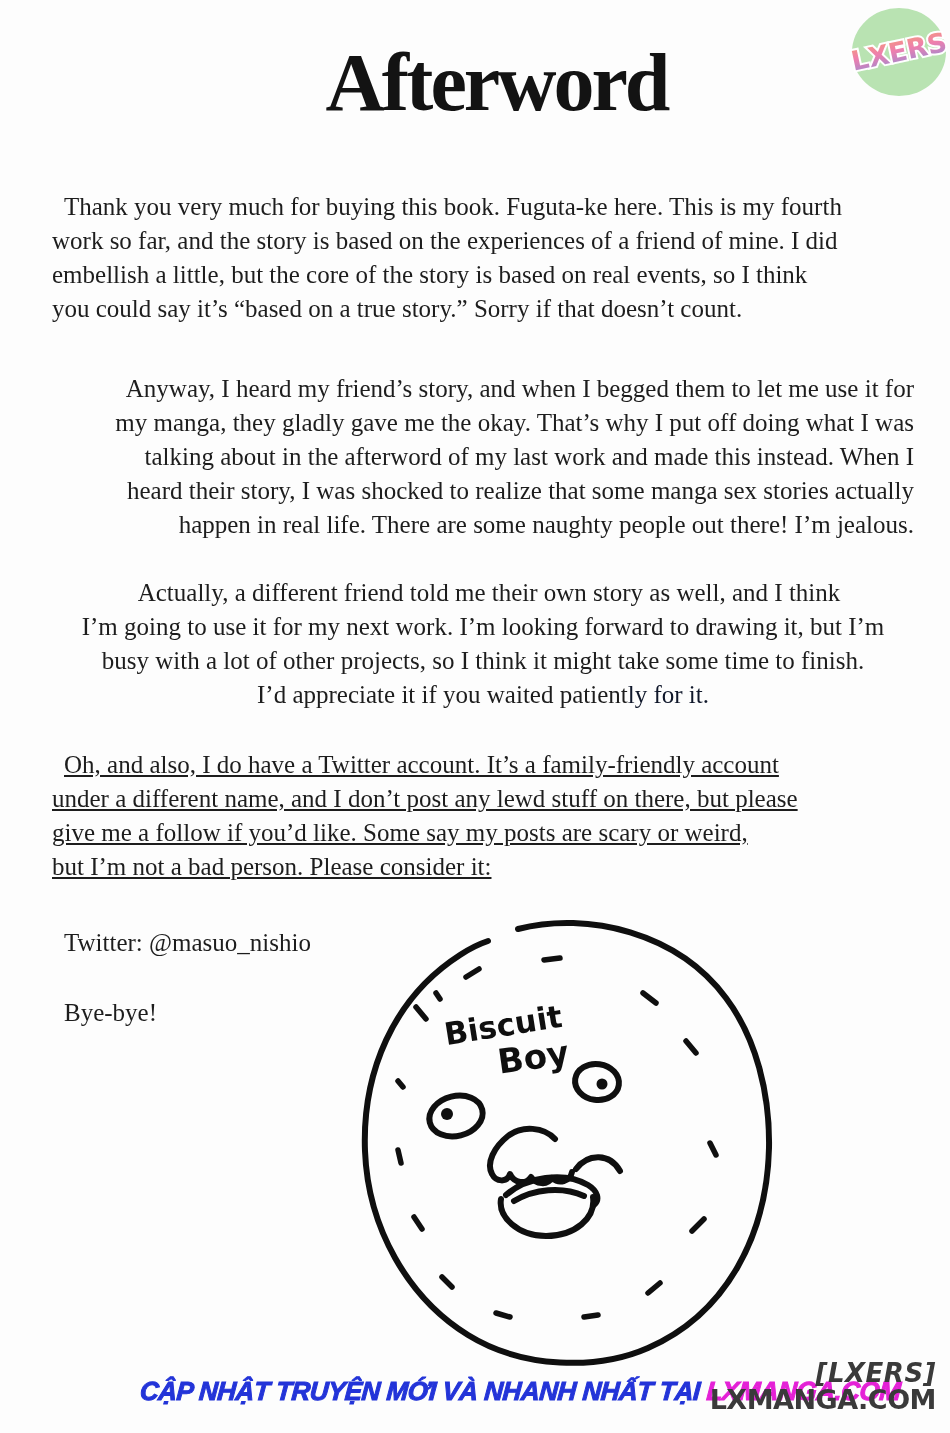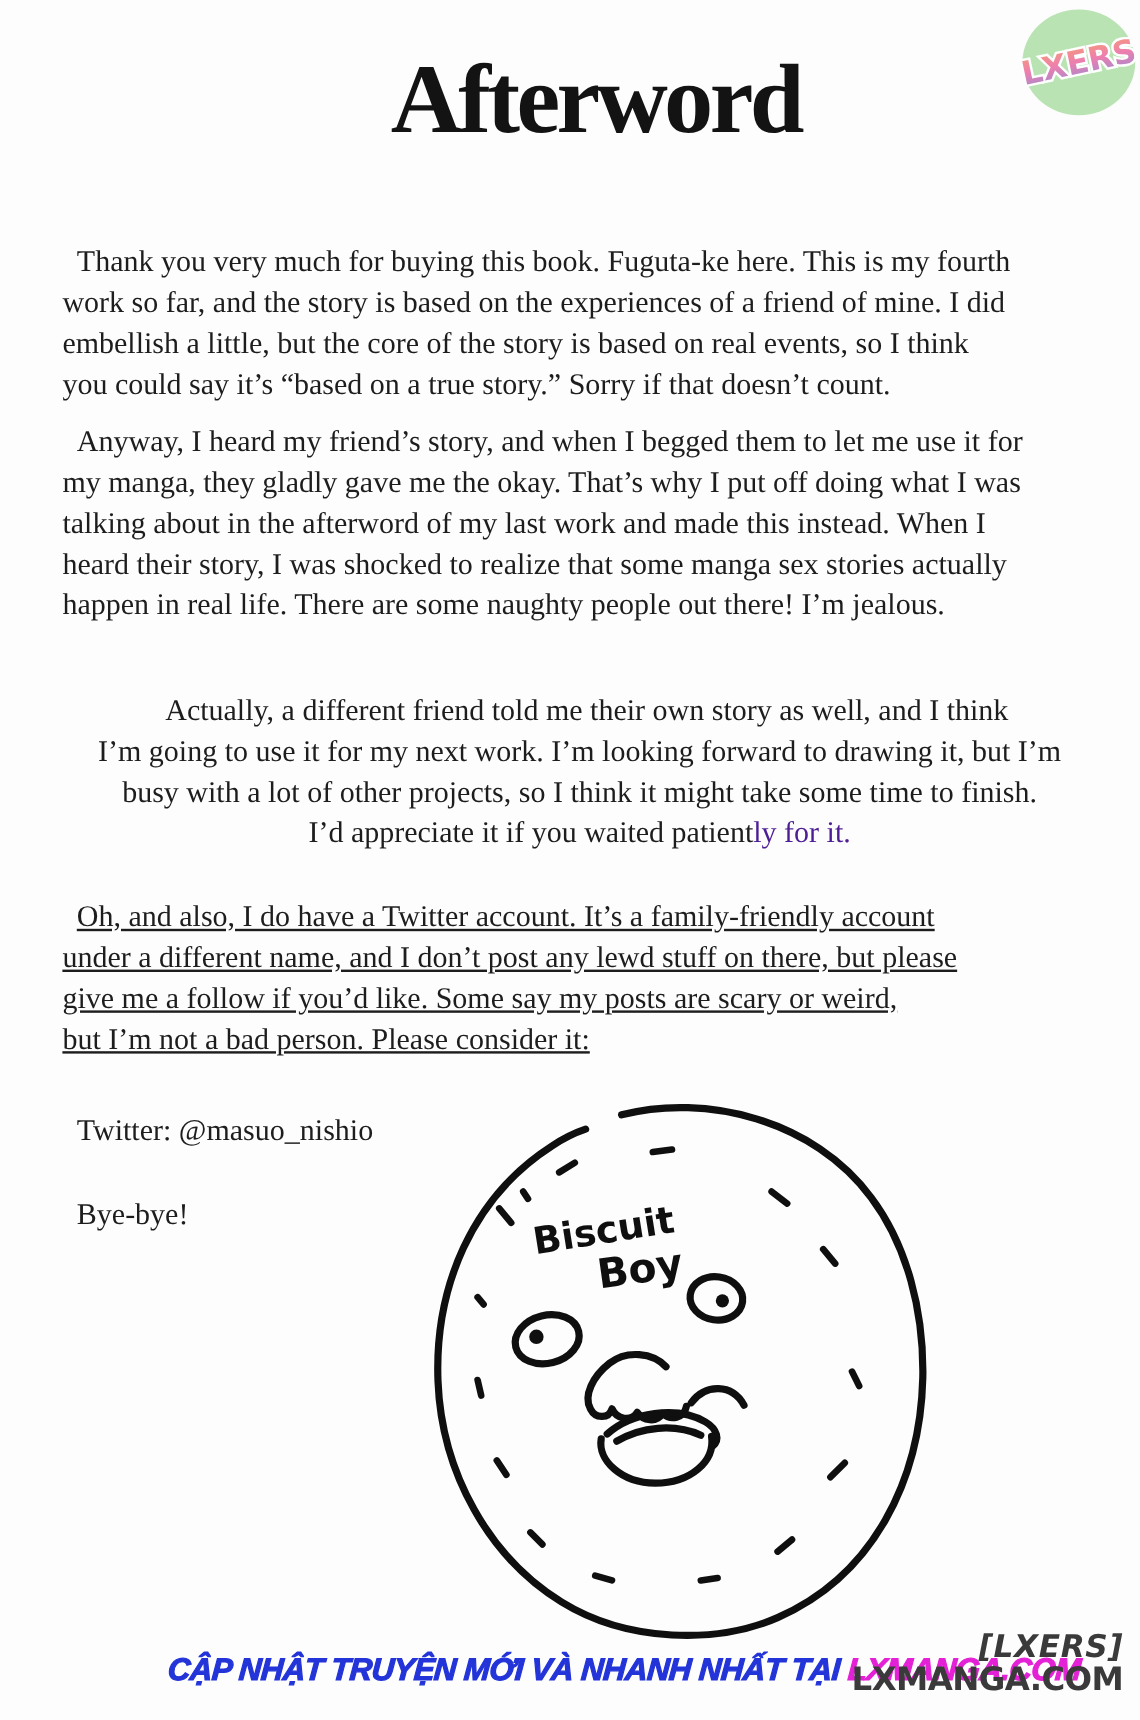--- a/index.html
+++ b/index.html
@@ -26,27 +26,27 @@
   .stamp svg{position:absolute;inset:0;overflow:visible;}
 
   
   .para,.line{
     position:absolute;left:52px;width:862px;margin:0;
     font:400 25px/34px "Liberation Serif", serif;
     color:#1d1d1d;
     white-space:pre-line;
     text-indent:12px;
   }
-  .p1{top:202px;}
-  .p2{top:352px;}
+  .p1{top:190px;}
+  .p2{top:372px;text-align:right;}
   .p3{top:576px;text-align:center;}
   .p4{top:748px;text-decoration:underline;}
   .twitter{top:926px;}
   .bye{top:996px;}
-  .faded{color:#4c1d95;}
+  .faded{color:#0f172a;}
 
   
   .biscuit{position:absolute;left:348px;top:903px;width:442px;height:472px;}
   .biscuit path, .biscuit ellipse, .biscuit line{
     fill:none;stroke:#0f0f0f;stroke-linecap:round;stroke-linejoin:round;
   }
   .biscuit .pupil{fill:#0f0f0f;stroke:none;}
   .biscuit text{
     fill:#0f0f0f;font-family:"DejaVu Sans", sans-serif;font-weight:700;
   }

